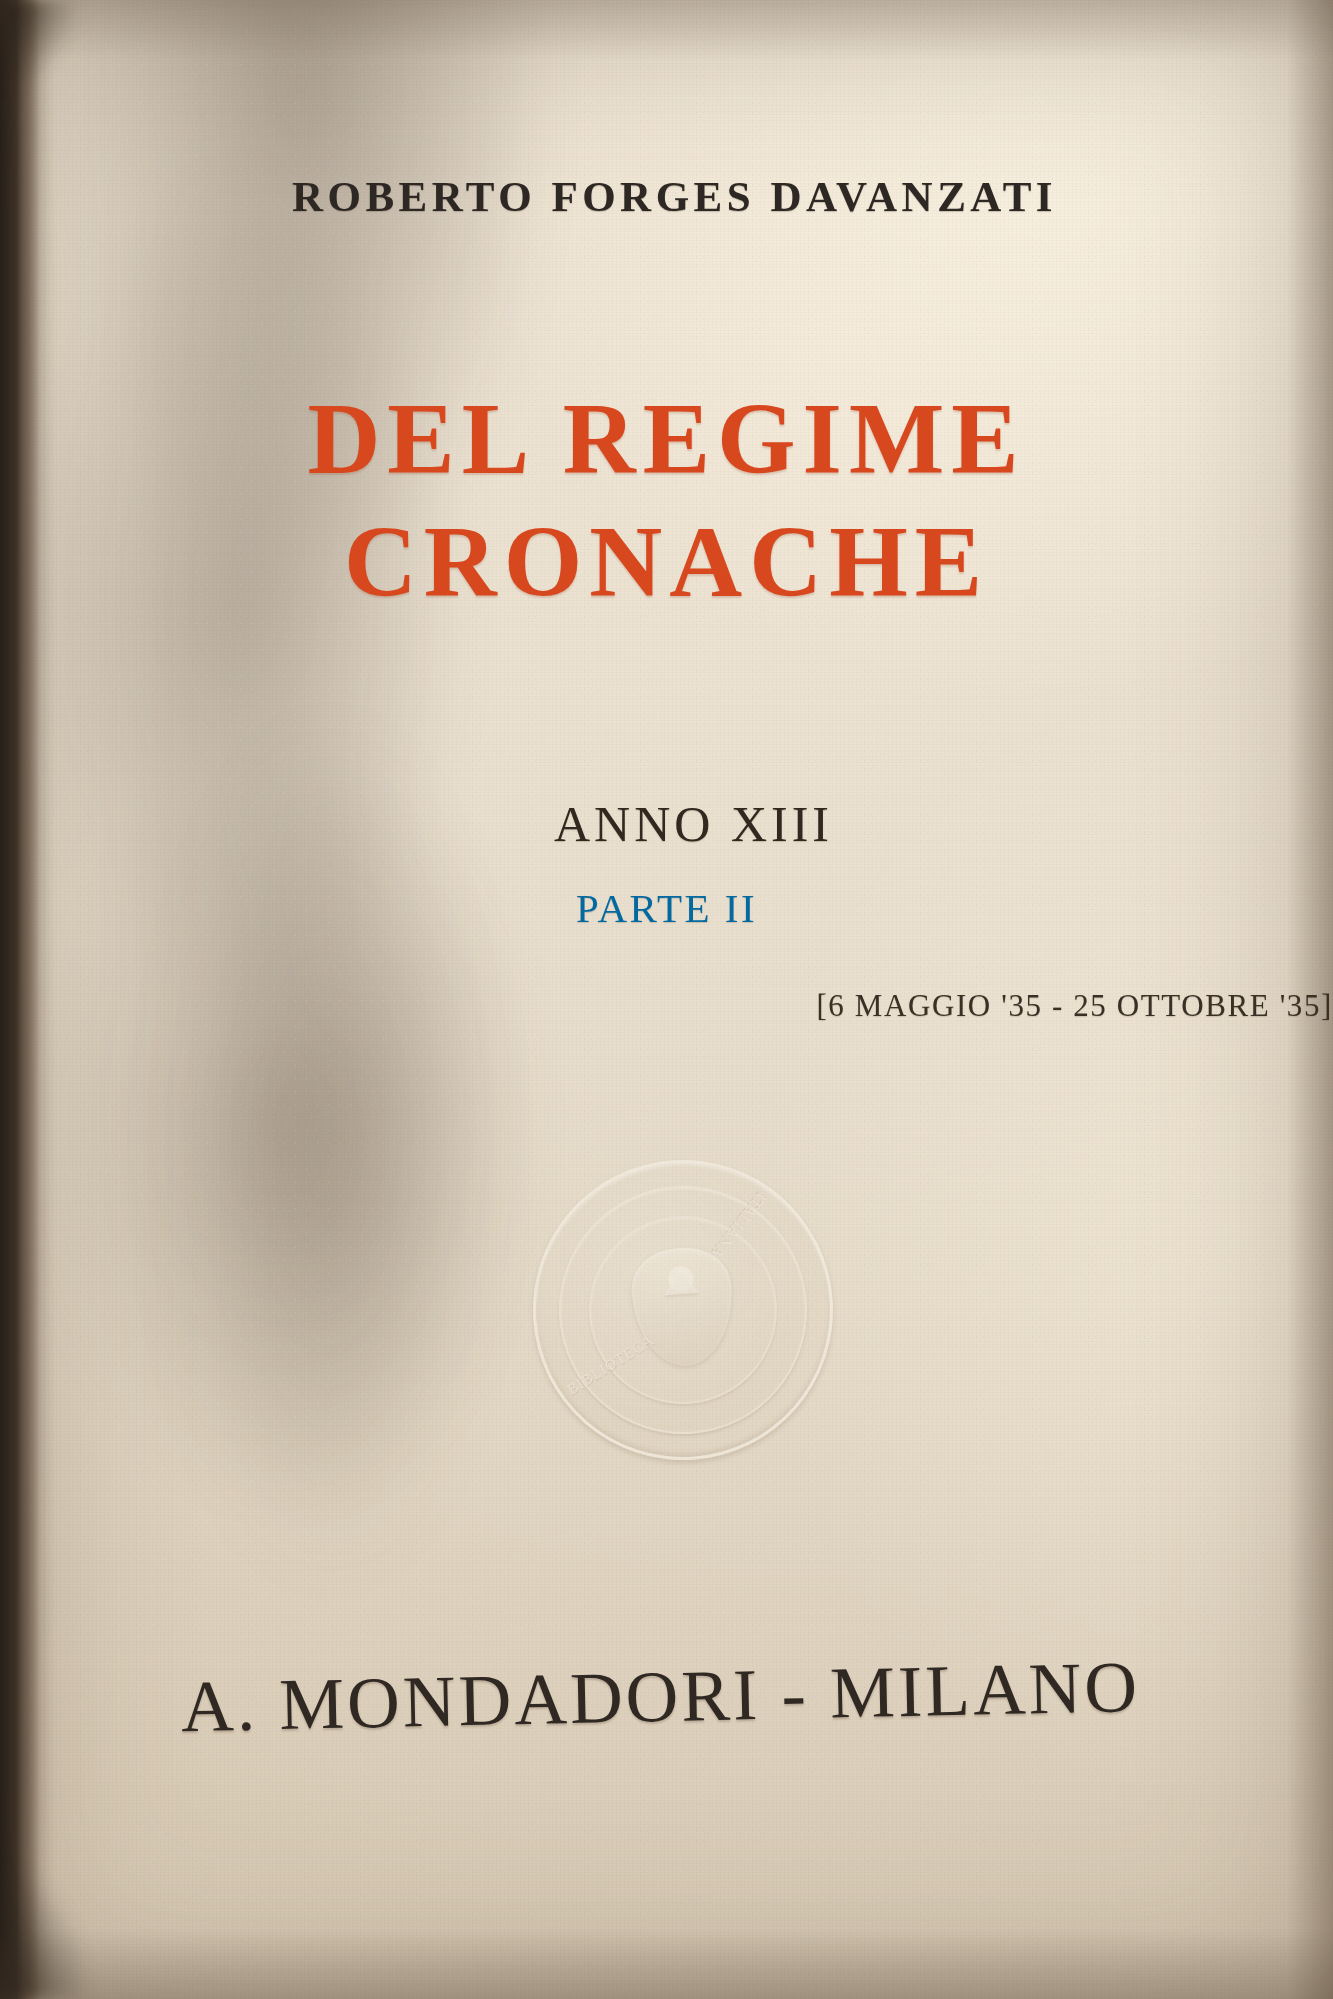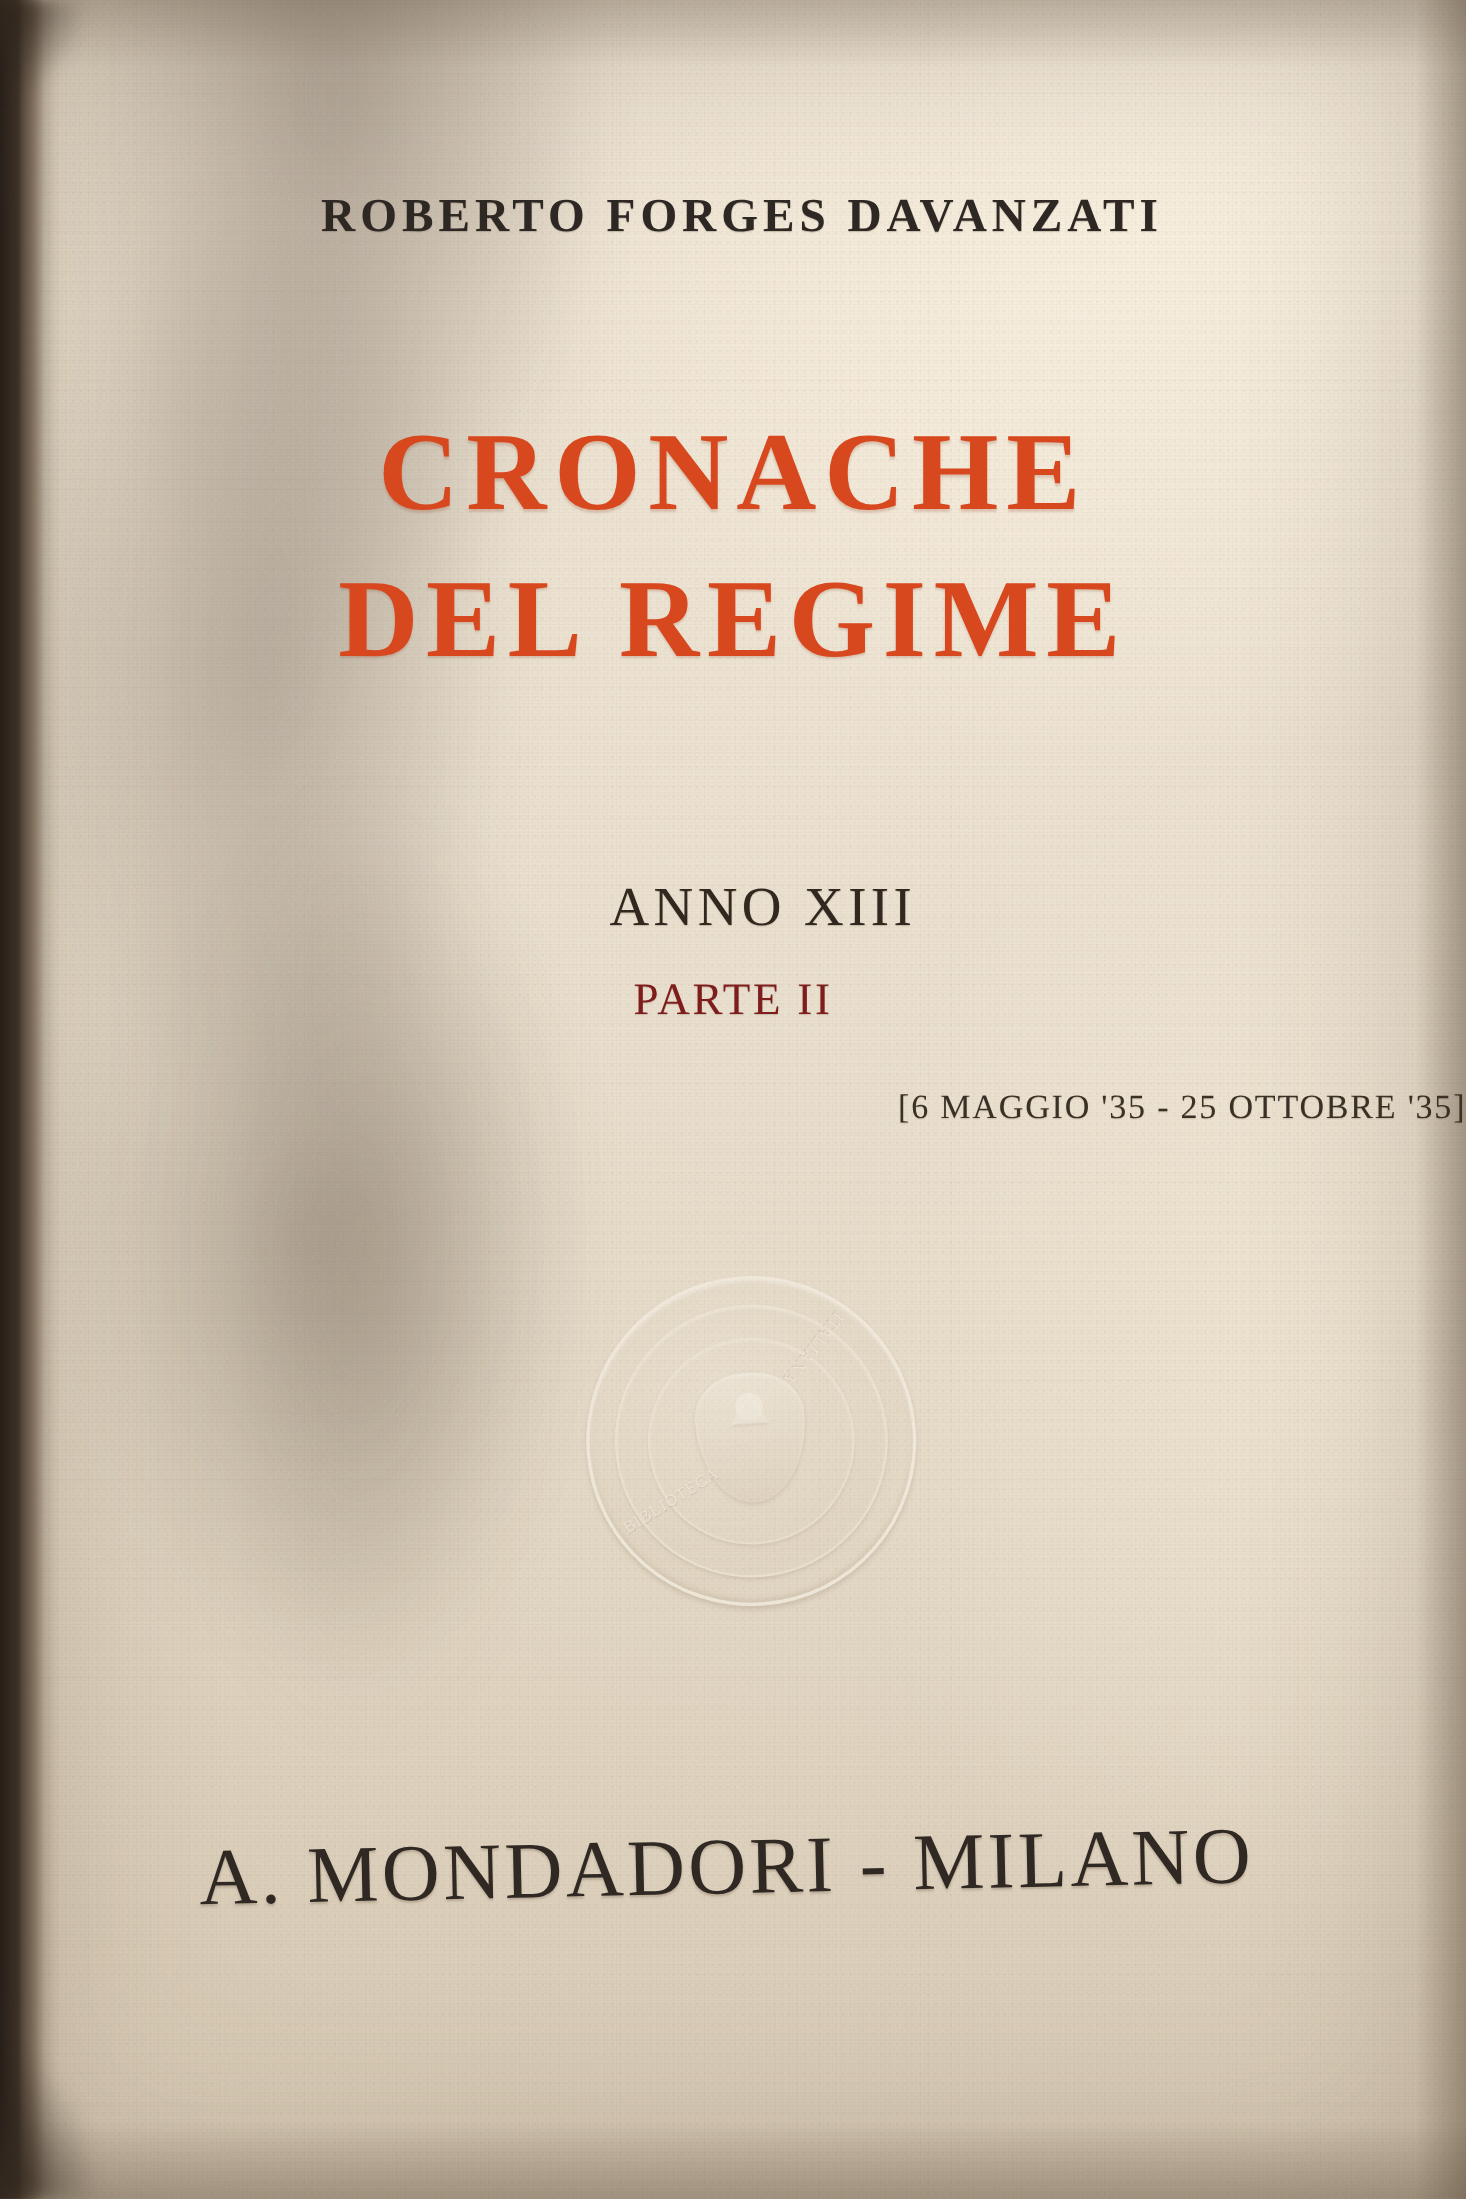--- a/index.html
+++ b/index.html
@@ -187,21 +187,21 @@
   }
   .subtitle2 {
     position: absolute;
     top: 884px;
     left: 0;
     width: 100%;
     text-align: center;
     font-family: "Liberation Serif", serif;
     font-size: 41px;
     letter-spacing: 2.5px;
-    color: #7f1d1d;
+    color: #0369a1;
     text-shadow: 0 1px 1px rgba(130,108,86,0.3);
   }
   .daterange {
     position: absolute;
     top: 988px;
     left: 0;
     width: 100%;
     text-align: right;
     font-family: "Liberation Serif", serif;
     font-size: 31px;
@@ -338,22 +338,22 @@
   <div class="shadow-blob"></div>
   <div class="shadow-blob2"></div>
   <div class="grain"></div>
   <div class="speckle"></div>
 
   <div class="content">
 
     <div class="author">ROBERTO FORGES DAVANZATI</div>
 
     <div class="title-block">
+      <div class="title-line l2">DEL REGIME</div>
       <div class="title-line l1">CRONACHE</div>
-      <div class="title-line l2">DEL REGIME</div>
     </div>
 
     <div class="subtitle1">ANNO XIII</div>
 
     <div class="subtitle2">PARTE II</div>
 
     <div class="daterange">[6 MAGGIO '35 - 25 OTTOBRE '35]</div>
 
     <div class="stamp">
       <div class="ring"></div>

